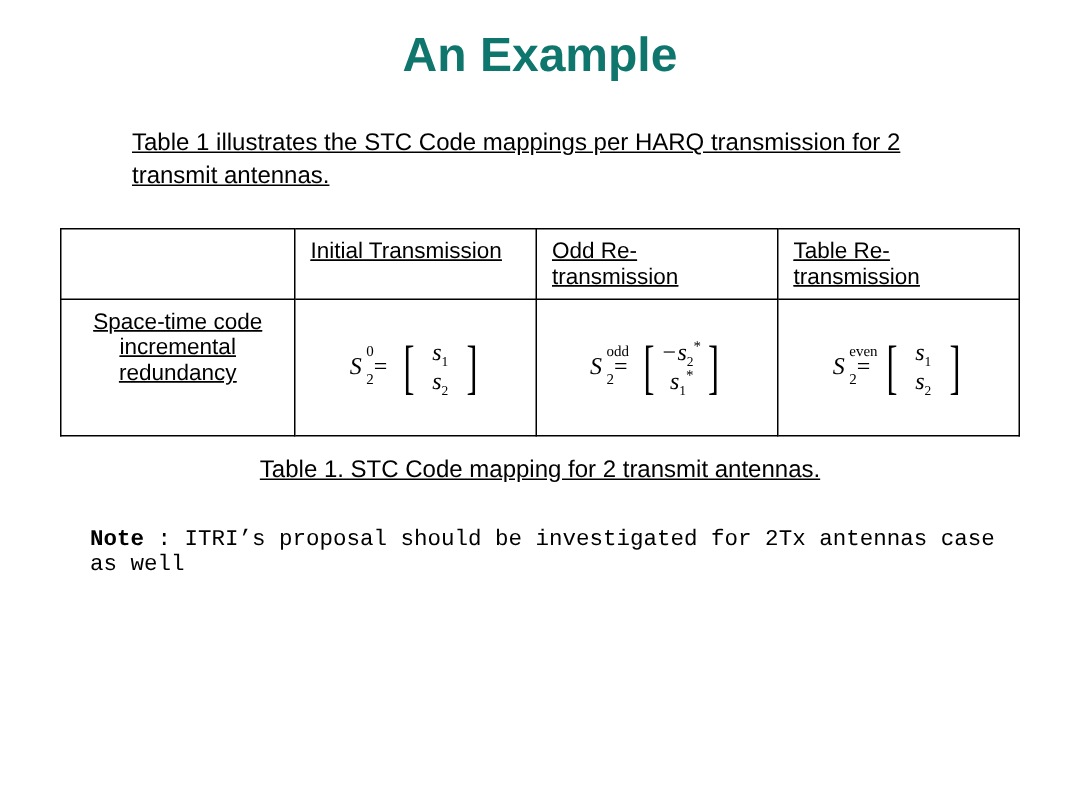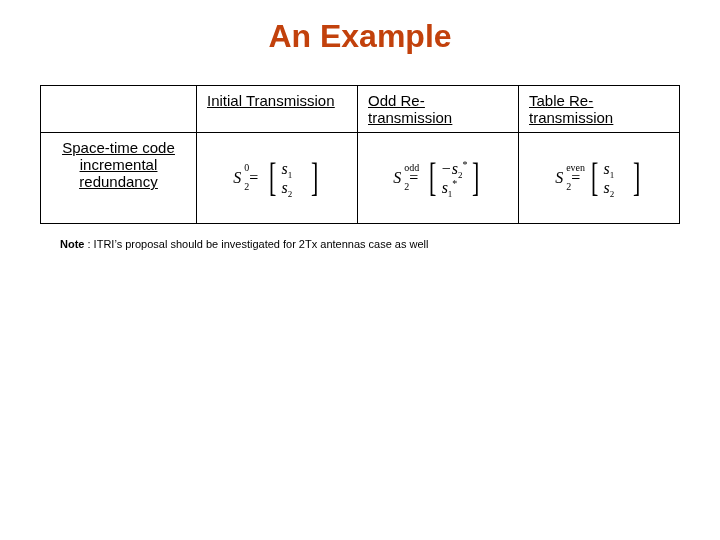--- a/index.html
+++ b/index.html
@@ -16,21 +16,21 @@
     width: 720px;
     height: 540px;
     position: relative;
     padding: 18px 40px 0 40px;
     box-sizing: border-box;
   }
   .title {
     text-align: center;
     font-size: 32px;
     font-weight: bold;
-    color: #c2410c;
+    color: #0f766e;
     margin: 0 0 30px 0;
   }
   .intro {
     font-size: 16px;
     text-decoration: underline;
     margin: 0 60px 24px 48px;
     line-height: 1.35;
   }
   table.stc {
     border-collapse: collapse;
@@ -59,22 +59,23 @@
     width: 140px;
     height: 78px;
   }
   .caption {
     text-align: center;
     font-size: 16px;
     text-decoration: underline;
     margin: 6px 0 28px 0;
   }
   .note {
-    font-size: 11px;
+    font-size: 15px;
     margin-left: 20px;
+    font-family: Liberation Mono, monospace;
   }
   .note b { font-weight: bold; }
   
   .eq {
     display: inline-flex;
     align-items: center;
     gap: 6px;
     font-family: "Times New Roman", serif;
     font-style: italic;
     font-size: 16px;
@@ -93,32 +94,33 @@
     transform: scaleX(0.55);
     display: inline-block;
   }
   .brkt .col {
     display: inline-flex;
     flex-direction: column;
     justify-content: space-around;
     gap: 2px;
     padding: 2px 2px;
   }
-  .entry { position: relative; line-height: 1; min-width: 24px; text-align: left; }
+  .entry { position: relative; line-height: 1; min-width: 24px; text-align: center; }
   .entry .neg { font-style: normal; margin-right: 1px; }
   .entry .esub { font-size: 9px; position: relative; top: 4px; font-style: normal; }
   .entry .estar { font-size: 10px; position: relative; top: -6px; font-style: normal; }
   .eqsign { font-style: normal; padding: 0 2px; }
 </style>
 </head>
 <body>
 
 <div class="slide">
   <h1 class="title">An Example</h1>
 
+  <p class="intro">Table 1 illustrates the STC Code mappings per HARQ transmission for 2 transmit antennas.</p>
 
   <table class="stc">
     <tbody>
         <tr>
       <th></th>
       <th>Initial Transmission</th>
       <th>Odd Re-transmission</th>
       <th>Table Re-transmission</th>
     </tr>
     <tr>
@@ -159,17 +161,18 @@
                   <span class="entry">s<span class="esub">1</span></span>
                   <span class="entry">s<span class="esub">2</span></span>
                 </span>
       <span class="bracket">]</span>
     </span>
   </span></td>
     </tr>
   </tbody>
     </table>
 
+  <p class="caption">Table 1. STC Code mapping for 2 transmit antennas.</p>
 
   <p class="note">
     <b>Note</b><span> : ITRI’s proposal should be investigated for 2Tx antennas case as well</span>
   </p>
 </div>
 
 </body></html>

